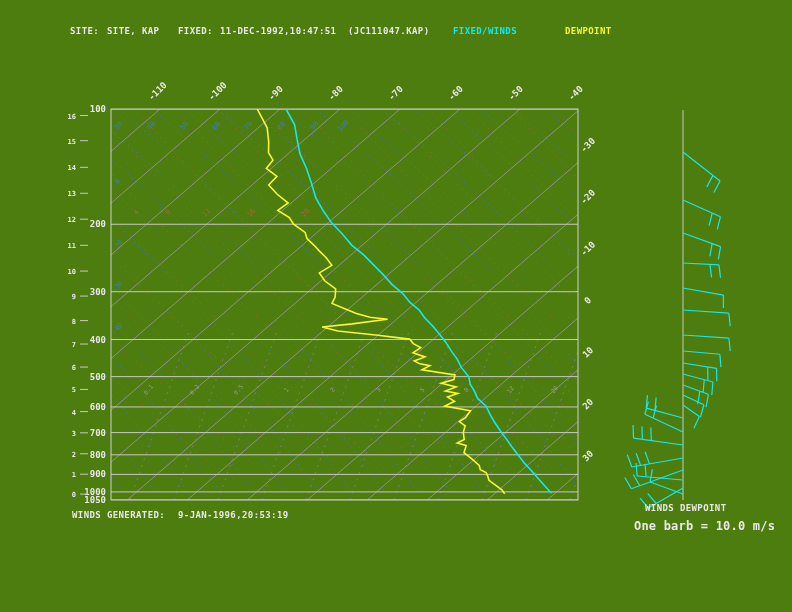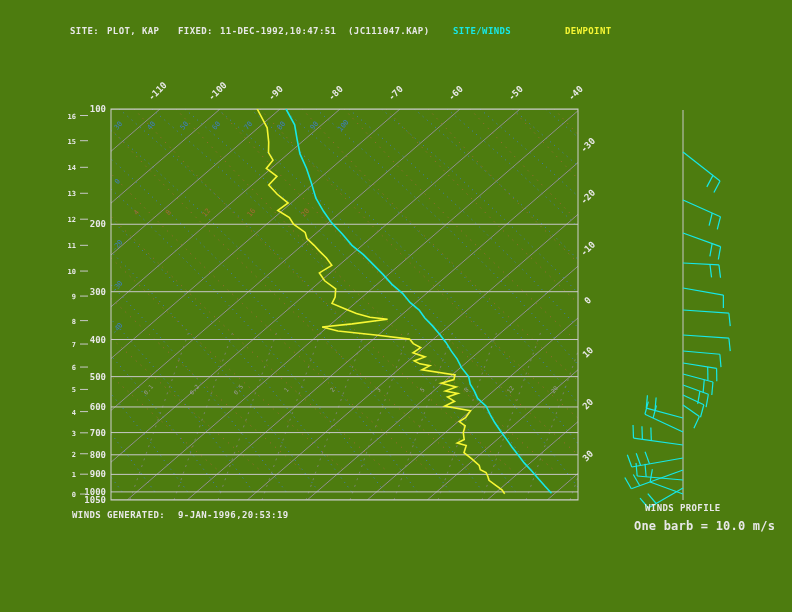--- a/index.html
+++ b/index.html
@@ -11,25 +11,25 @@
   .lbl.small{font-size:7px;font-weight:bold;letter-spacing:.2px;}
   svg{position:absolute;left:0;top:0;}
   svg text{font-family:"DejaVu Sans Mono","Liberation Mono",monospace;}
 </style>
 </head>
 <body>
 
 <div id="canvas">
 
   <div class="lbl" style="left:70px;top:26px">SITE:</div>
-  <div class="lbl" style="left:107px;top:26px">PLOT, KAP</div>
+  <div class="lbl" style="left:107px;top:26px">SITE, KAP</div>
   <div class="lbl" style="left:178px;top:26px">FIXED:</div>
   <div class="lbl" style="left:220px;top:26px">11-DEC-1992,10:47:51</div>
   <div class="lbl" style="left:348px;top:26px">(JC111047.KAP)</div>
-  <div class="lbl cyan" style="left:453px;top:26px">SITE/WINDS</div>
+  <div class="lbl cyan" style="left:453px;top:26px">FIXED/WINDS</div>
   <div class="lbl yellow" style="left:541px;top:26px">DEWPOINT</div>
 
   <svg id="plot" width="792" height="612">
       <defs>
         <clipPath id="fr">
           <rect x="111" y="109" width="467" height="391"></rect>
         </clipPath>
       </defs>
       <g clip-path="url(#fr)">
         <line x1="130" y1="500" x2="189.5" y2="330" stroke="#858585" stroke-width="1" stroke-dasharray="2 5" opacity="0.8"></line>
@@ -320,18 +320,18 @@
           <line x1="648.3589838486224" y1="508" x2="640.0027449226974" y2="498.0414222394533" stroke="#17e8e8" stroke-width="1.2"></line>
           <line x1="656.1532124826824" y1="503.5" x2="647.7969735567574" y2="493.5414222394533" stroke="#17e8e8" stroke-width="1.2"></line>
         </g>
         <g>
           <line x1="683" y1="494" x2="650.1107582724932" y2="482.0292949836016" stroke="#17e8e8" stroke-width="1.2"></line>
           <line x1="650.1107582724932" y1="482.0292949836016" x2="652.3681845821633" y2="469.22679419444285" stroke="#17e8e8" stroke-width="1.2"></line>
         </g>
       </g>
     </svg>
 
-  <div class="lbl" style="left:645px;top:503px">WINDS PROFILE</div>
+  <div class="lbl" style="left:645px;top:503px">WINDS DEWPOINT</div>
   <div class="lbl small" style="left:634px;top:519px;font-size:12px">One barb = 10.0 m/s</div>
 
   <div class="lbl" style="left:72px;top:510px">WINDS GENERATED:</div>
   <div class="lbl" style="left:178px;top:510px">9-JAN-1996,20:53:19</div>
 </div>
 
 </body></html>

